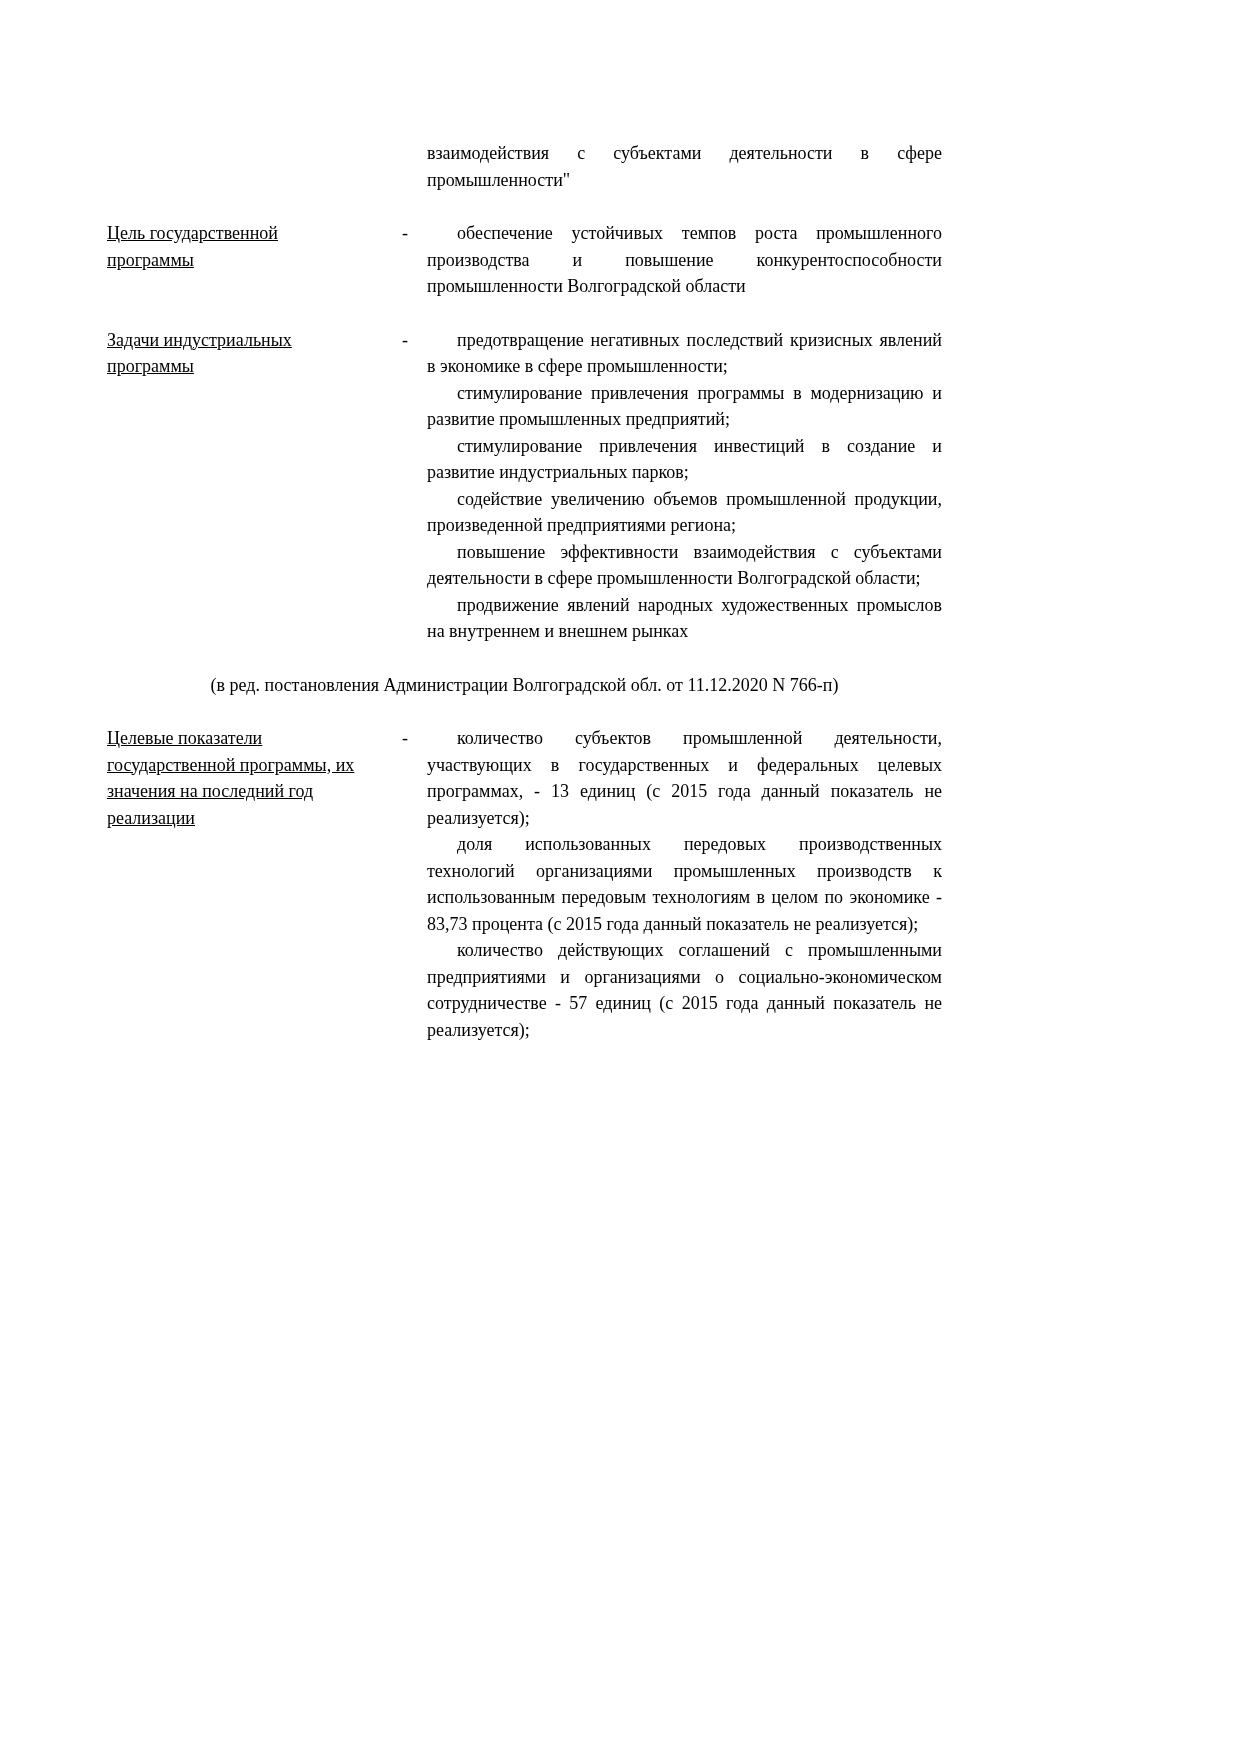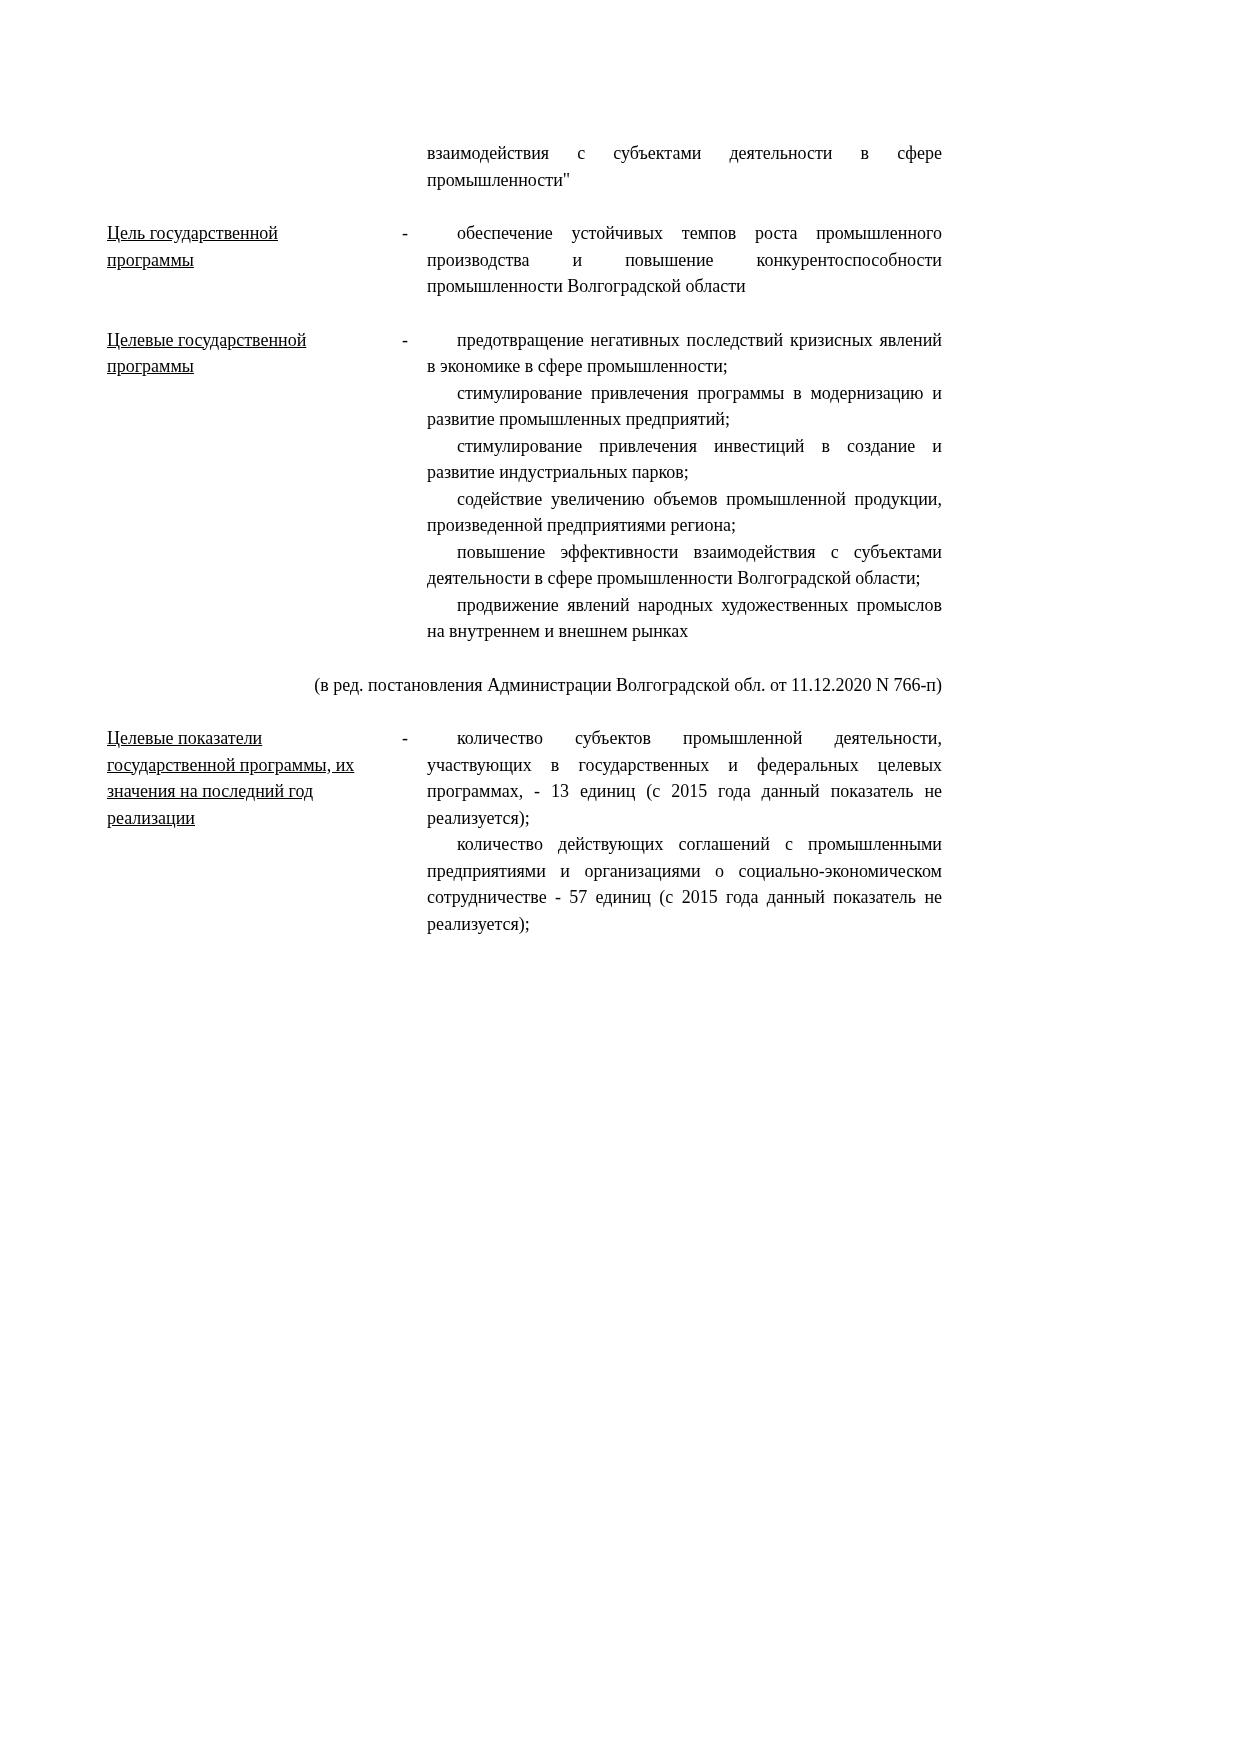--- a/index.html
+++ b/index.html
@@ -35,21 +35,21 @@
   .row .text-cell p {
     margin: 0;
     text-align: justify;
     text-indent: 30px;
   }
   .row .text-cell p.no-indent {
     text-indent: 0;
   }
   .note {
     margin: 0 0 27px 0;
-    text-align: right;
+    text-align: center;
   }
 </style>
 </head>
 <body>
 
 <div class="page">
 
   <div class="row">
     <div class="label-cell"></div>
     <div class="dash-cell"></div>
@@ -60,36 +60,37 @@
 
   <div class="row">
     <div class="label-cell">Цель государственной программы</div>
     <div class="dash-cell">-</div>
     <div class="text-cell">
       <p>обеспечение устойчивых темпов роста промышленного производства и повышение конкурентоспособности промышленности Волгоградской области</p>
     </div>
   </div>
 
   <div class="row">
-    <div class="label-cell">Целевые государственной программы</div>
+    <div class="label-cell">Задачи индустриальных программы</div>
     <div class="dash-cell">-</div>
     <div class="text-cell">
       <p>предотвращение негативных последствий кризисных явлений в экономике в сфере промышленности;</p>
       <p>стимулирование привлечения программы в модернизацию и развитие промышленных предприятий;</p>
       <p>стимулирование привлечения инвестиций в создание и развитие индустриальных парков;</p>
       <p>содействие увеличению объемов промышленной продукции, произведенной предприятиями региона;</p>
       <p>повышение эффективности взаимодействия с субъектами деятельности в сфере промышленности Волгоградской области;</p>
       <p>продвижение явлений народных художественных промыслов на внутреннем и внешнем рынках</p>
     </div>
   </div>
 
   <p class="note">(в ред. постановления Администрации Волгоградской обл. от 11.12.2020 N 766-п)</p>
 
   <div class="row">
     <div class="label-cell">Целевые показатели государственной программы, их значения на последний год реализации</div>
     <div class="dash-cell">-</div>
     <div class="text-cell">
       <p>количество субъектов промышленной деятельности, участвующих в государственных и федеральных целевых программах, - 13 единиц (с 2015 года данный показатель не реализуется);</p>
+      <p>доля использованных передовых производственных технологий организациями промышленных производств к использованным передовым технологиям в целом по экономике - 83,73 процента (с 2015 года данный показатель не реализуется);</p>
       <p>количество действующих соглашений с промышленными предприятиями и организациями о социально-экономическом сотрудничестве - 57 единиц (с 2015 года данный показатель не реализуется);</p>
     </div>
   </div>
 
 </div>
 
 </body></html>

